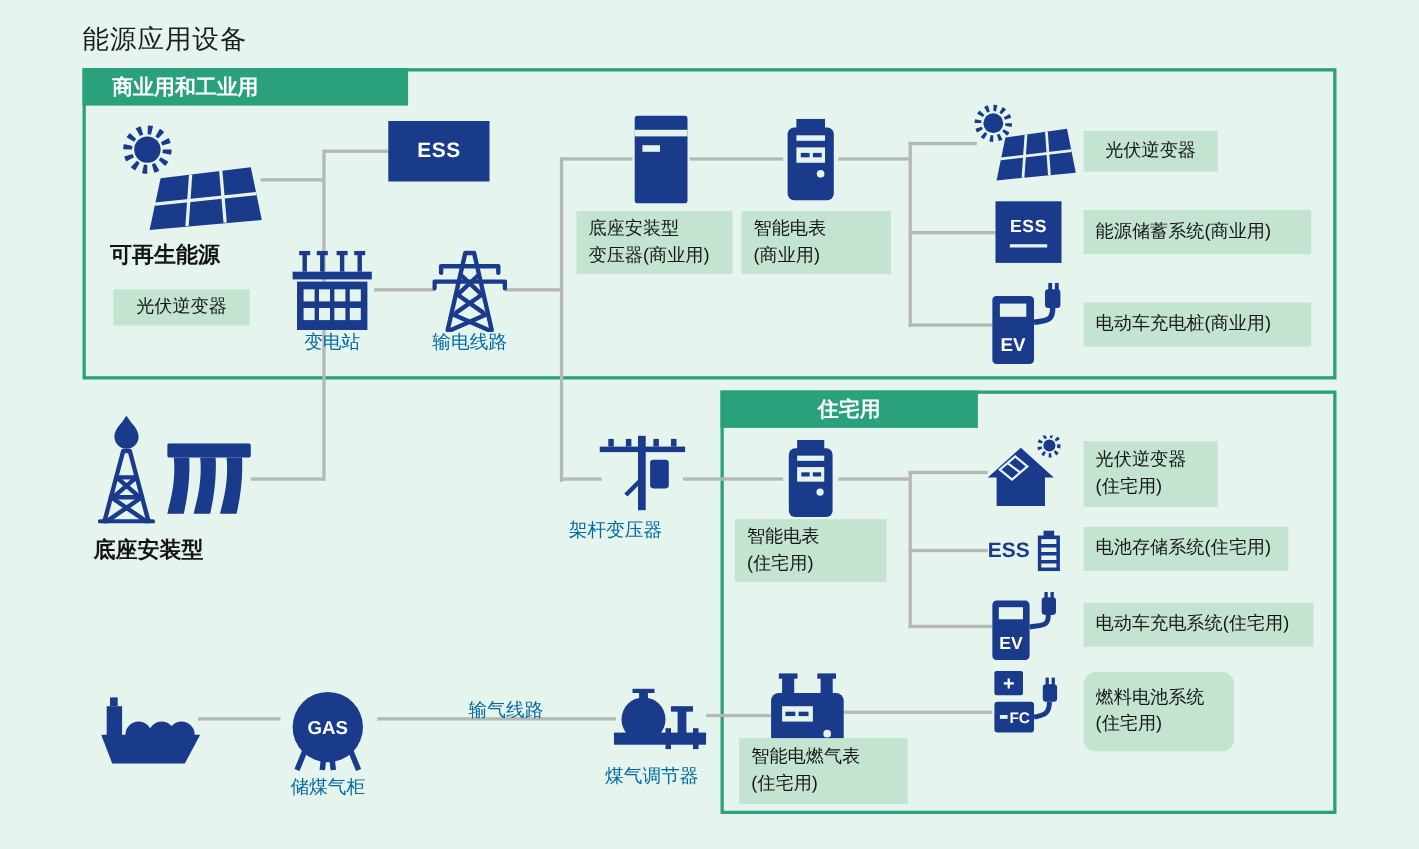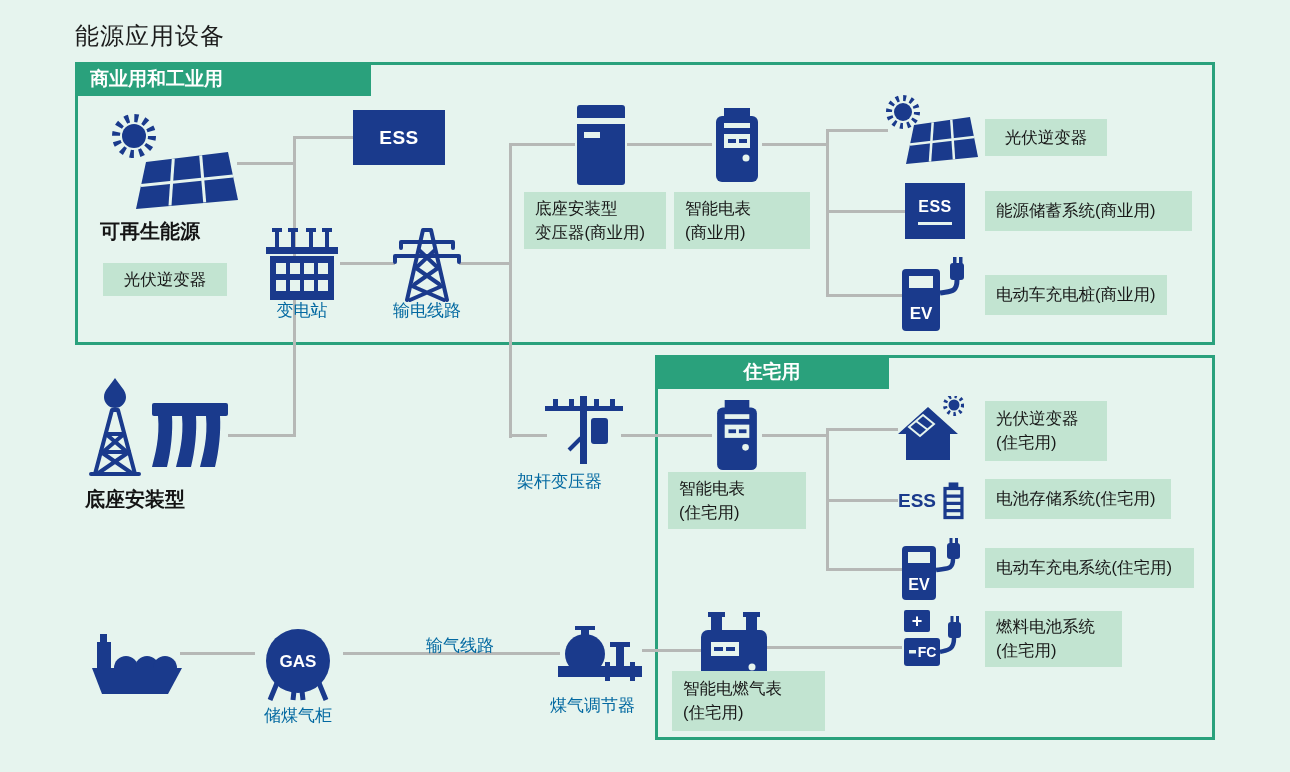--- a/index.html
+++ b/index.html
@@ -84,21 +84,21 @@
   <div class="wire" style="left:826px;top:428px;width:3px;height:143px;"></div>
   <div class="wire" style="left:826px;top:428px;width:72px;height:3px;"></div>
   <div class="wire" style="left:826px;top:499px;width:72px;height:3px;"></div>
   <div class="wire" style="left:826px;top:568px;width:78px;height:3px;"></div>
   <div class="wire" style="left:180px;top:652px;width:75px;height:3px;"></div>
   <div class="wire" style="left:343px;top:652px;width:217px;height:3px;"></div>
   <div class="wire" style="left:642px;top:649px;width:60px;height:3px;"></div>
   <div class="wire" style="left:766px;top:646px;width:136px;height:3px;"></div>
 
   <div class="frame" style="left:75px;top:62px;width:1140px;height:283px;"></div>
-  <div class="frame-header" style="left:75px;top:62px;width:296px;height:34px;padding-left:15px;text-align:right;">商业用和工业用</div>
+  <div class="frame-header" style="left:75px;top:62px;width:296px;height:34px;padding-left:27px;text-align:right;">商业用和工业用</div>
 
   <div class="frame" style="left:655px;top:355px;width:560px;height:385px;"></div>
   <div class="frame-header" style="left:655px;top:355px;width:234px;height:34px;justify-content:center;">住宅用</div>
 
   <div class="icon" style="left:100px;top:110px;width:140px;height:105px;">
     <svg viewBox="0 0 140 105">
       <g fill="#1a3a8c">
         <circle cx="34" cy="26" r="12"></circle>
         <circle cx="34" cy="26" r="18" fill="none" stroke="#1a3a8c" stroke-width="8" stroke-dasharray="4 5.4"></circle>
         <path d="M46 52 L128 42 L138 90 L36 99 Z"></path>
@@ -211,21 +211,21 @@
       <rect x="7" y="19" width="24" height="12" fill="#e6f4ee"></rect>
       <text x="19" y="62" class="svgtxt" font-size="17">EV</text>
       <g fill="#1a3a8c">
         <rect x="48" y="6" width="14" height="17" rx="3"></rect>
         <rect x="51" y="0" width="3.5" height="7"></rect>
         <rect x="57" y="0" width="3.5" height="7"></rect>
       </g>
       <path d="M55 23 C55 36 48 34 38 36" stroke="#1a3a8c" stroke-width="5" fill="none"></path>
     </svg>
   </div>
-  <div class="tag" style="left:985px;top:275px;width:182px;height:40px;">电动车充电桩(商业用)</div>
+  <div class="tag" style="left:985px;top:275px;width:207px;height:40px;">电动车充电桩(商业用)</div>
 
   <div class="icon" style="left:85px;top:378px;width:60px;height:98px;">
     <svg viewBox="0 0 60 98">
       <path d="M30 0 C35 8 41 12 41 19 A11 11 0 0 1 19 19 C19 12 25 8 30 0 Z" fill="#1a3a8c"></path>
       <g stroke="#1a3a8c" stroke-width="4" fill="none" stroke-linecap="round">
         <path d="M10 96 L27 32 M50 96 L33 32 M27 32 H33"></path>
         <path d="M21 56 H39 M16 74 H44 M6 96 H54"></path>
         <path d="M21 56 L42 74 M39 56 L18 74 M16 74 L48 96 M44 74 L12 96"></path>
       </g>
     </svg>
@@ -318,21 +318,21 @@
       <rect x="9" y="40" width="7" height="3.5" fill="#e6f4ee"></rect>
       <text x="27" y="47" class="svgtxt" font-size="14">FC</text>
       <g fill="#1a3a8c">
         <rect x="48" y="12" width="13" height="16" rx="3"></rect>
         <rect x="50.5" y="6" width="3" height="7"></rect>
         <rect x="56" y="6" width="3" height="7"></rect>
       </g>
       <path d="M54 28 C54 40 48 40 40 42" stroke="#1a3a8c" stroke-width="4.5" fill="none"></path>
     </svg>
   </div>
-  <div class="tag" style="left:985px;top:611px;width:137px;height:56px;">燃料电池系统
+  <div class="tag" style="left:985px;top:611px;width:137px;height:72px;border-radius:11px;">燃料电池系统
 (住宅用)</div>
 
   <div class="icon" style="left:92px;top:612px;width:90px;height:86px;">
     <svg viewBox="0 0 90 86" fill="#1a3a8c">
       <rect x="5" y="30" width="14" height="28"></rect>
       <rect x="8" y="22" width="7" height="8"></rect>
       <circle cx="34" cy="56" r="12"></circle>
       <circle cx="55" cy="56" r="12"></circle>
       <circle cx="73" cy="56" r="12"></circle>
       <path d="M0 56 L10 82 H76 L90 56 Z"></path>

